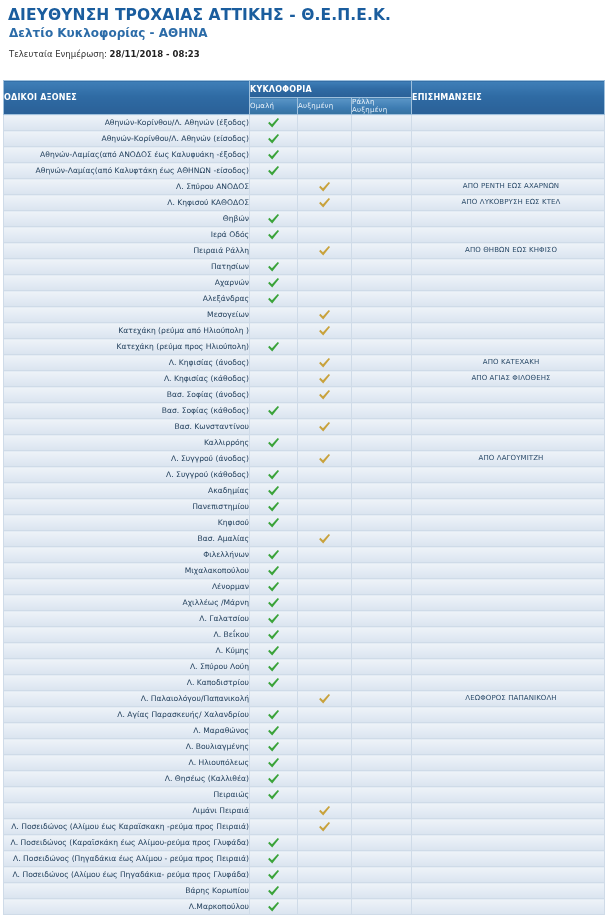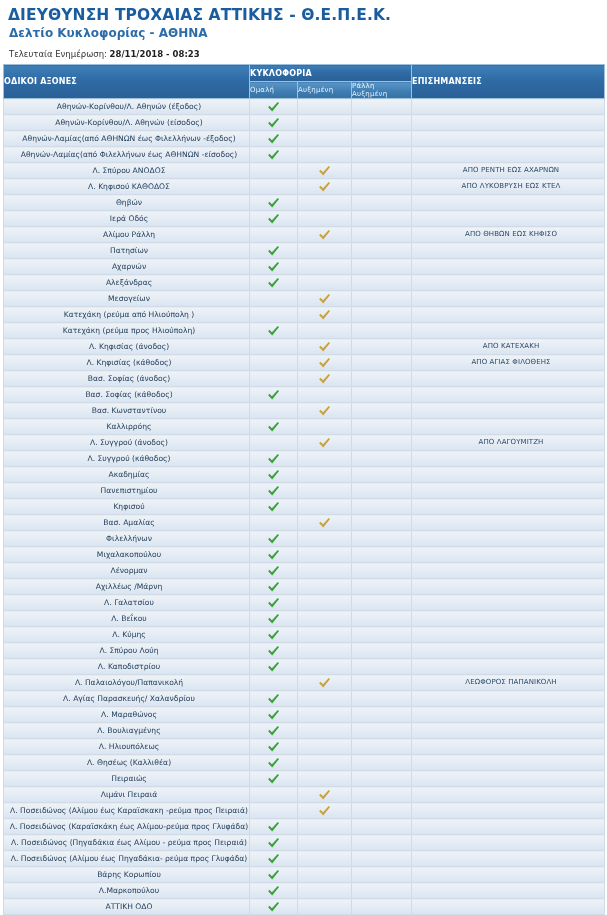--- a/index.html
+++ b/index.html
@@ -27,21 +27,21 @@
     color: #2c6ca8;
     padding-left: 3px;
     margin-top: 3px;
     line-height: 12px;
   }
   .updated {
     font-size: 8.5px;
     color: #3a3a3a;
     padding-left: 3px;
     margin-top: 10px;
-    margin-bottom: 4px;
+    margin-bottom: 20px;
     line-height: 11px;
   }
   .updated .label { color:#333; }
   .updated .value { color:#222; font-weight: bold; }
 
   table.grid {
     width: 601px;
     margin-left: 3px;
     border-collapse: collapse;
     table-layout: fixed;
@@ -75,21 +75,21 @@
     border: 1px solid #cfdbe8;
     height: 16px;
     padding: 0 0 0 5px;
     font-size: 7.6px;
     color: #23405c;
     background: linear-gradient(to bottom, #eef3f8 0%, #e3ebf4 55%, #dae4ef 100%);
     white-space: nowrap;
     overflow: hidden;
     line-height: 15px;
   }
-  tbody td.axis { text-align: center; }
+  tbody td.axis { text-align: right; }
   tbody td.mark {
     text-align: center;
     padding: 0;
   }
   tbody td.note {
     text-align: center;
     padding-left: 6px;
     font-size: 7px;
     letter-spacing: 0.1px;
     color: #2a4a68;
@@ -145,30 +145,30 @@
         <tr>
           <td class="axis">Αθηνών-Κορίνθου/Λ. Αθηνών (είσοδος)</td>
           <td class="mark"><span class="check"><svg viewBox="0 0 16 14" width="13" height="12" xmlns="http://www.w3.org/2000/svg">
                 <path d="M1.4 7.2 L2.9 5.6 L6.1 8.6 L13.2 0.8 L14.8 2.1 L6.4 12.6 Z" fill="#3aa33a"></path>
               </svg></span></td>
           <td class="mark"></td>
           <td class="mark"></td>
           <td class="note"></td>
         </tr>
         <tr>
-          <td class="axis">Αθηνών-Λαμίας(από ΑΘΗΝΩΝ έως Φιλελλήνων -έξοδος)</td>
-          <td class="mark"><span class="check"><svg viewBox="0 0 16 14" width="13" height="12" xmlns="http://www.w3.org/2000/svg">
-                <path d="M1.4 7.2 L2.9 5.6 L6.1 8.6 L13.2 0.8 L14.8 2.1 L6.4 12.6 Z" fill="#3aa33a"></path>
-              </svg></span></td>
-          <td class="mark"></td>
-          <td class="mark"></td>
-          <td class="note"></td>
-        </tr>
-        <tr>
-          <td class="axis">Αθηνών-Λαμίας(από Φιλελλήνων έως ΑΘΗΝΩΝ -είσοδος)</td>
+          <td class="axis">Αθηνών-Λαμίας(από ΑΝΟΔΟΣ έως Καλυφυάκη -έξοδος)</td>
+          <td class="mark"><span class="check"><svg viewBox="0 0 16 14" width="13" height="12" xmlns="http://www.w3.org/2000/svg">
+                <path d="M1.4 7.2 L2.9 5.6 L6.1 8.6 L13.2 0.8 L14.8 2.1 L6.4 12.6 Z" fill="#3aa33a"></path>
+              </svg></span></td>
+          <td class="mark"></td>
+          <td class="mark"></td>
+          <td class="note"></td>
+        </tr>
+        <tr>
+          <td class="axis">Αθηνών-Λαμίας(από Καλυφτάκη έως ΑΘΗΝΩΝ -είσοδος)</td>
           <td class="mark"><span class="check"><svg viewBox="0 0 16 14" width="13" height="12" xmlns="http://www.w3.org/2000/svg">
                 <path d="M1.4 7.2 L2.9 5.6 L6.1 8.6 L13.2 0.8 L14.8 2.1 L6.4 12.6 Z" fill="#3aa33a"></path>
               </svg></span></td>
           <td class="mark"></td>
           <td class="mark"></td>
           <td class="note"></td>
         </tr>
         <tr>
           <td class="axis">Λ. Σπύρου ΑΝΟΔΟΣ</td>
           <td class="mark"></td>
@@ -199,21 +199,21 @@
         <tr>
           <td class="axis">Ιερά Οδός</td>
           <td class="mark"><span class="check"><svg viewBox="0 0 16 14" width="13" height="12" xmlns="http://www.w3.org/2000/svg">
                 <path d="M1.4 7.2 L2.9 5.6 L6.1 8.6 L13.2 0.8 L14.8 2.1 L6.4 12.6 Z" fill="#3aa33a"></path>
               </svg></span></td>
           <td class="mark"></td>
           <td class="mark"></td>
           <td class="note"></td>
         </tr>
         <tr>
-          <td class="axis">Αλίμου Ράλλη</td>
+          <td class="axis">Πειραιά Ράλλη</td>
           <td class="mark"></td>
           <td class="mark"><span class="check"><svg viewBox="0 0 16 14" width="13" height="12" xmlns="http://www.w3.org/2000/svg">
                 <path d="M1.4 7.2 L2.9 5.6 L6.1 8.6 L13.2 0.8 L14.8 2.1 L6.4 12.6 Z" fill="#c8a23c"></path>
               </svg></span></td>
           <td class="mark"></td>
           <td class="note">ΑΠΟ ΘΗΒΩΝ ΕΩΣ ΚΗΦΙΣΟ</td>
         </tr>
         <tr>
           <td class="axis">Πατησίων</td>
           <td class="mark"><span class="check"><svg viewBox="0 0 16 14" width="13" height="12" xmlns="http://www.w3.org/2000/svg">

